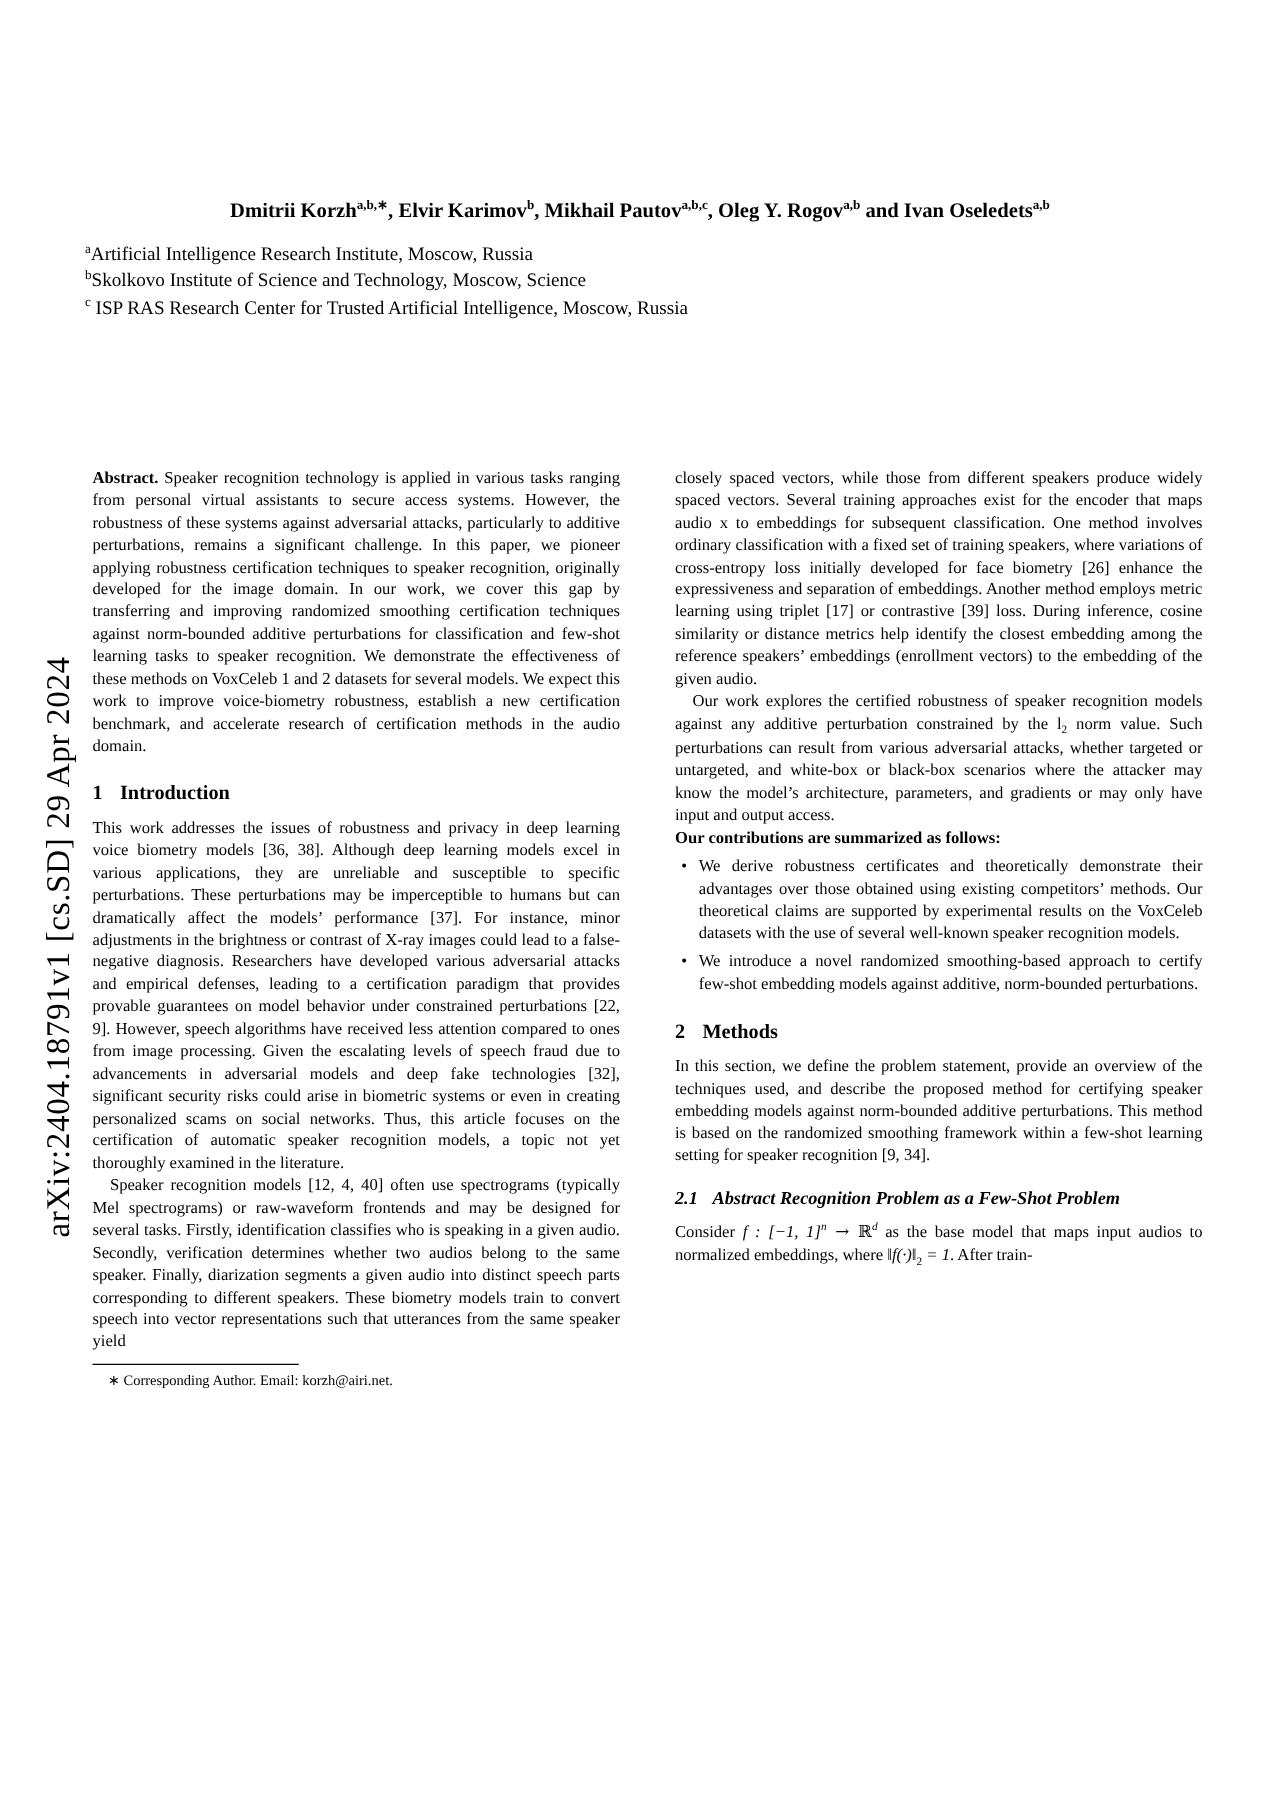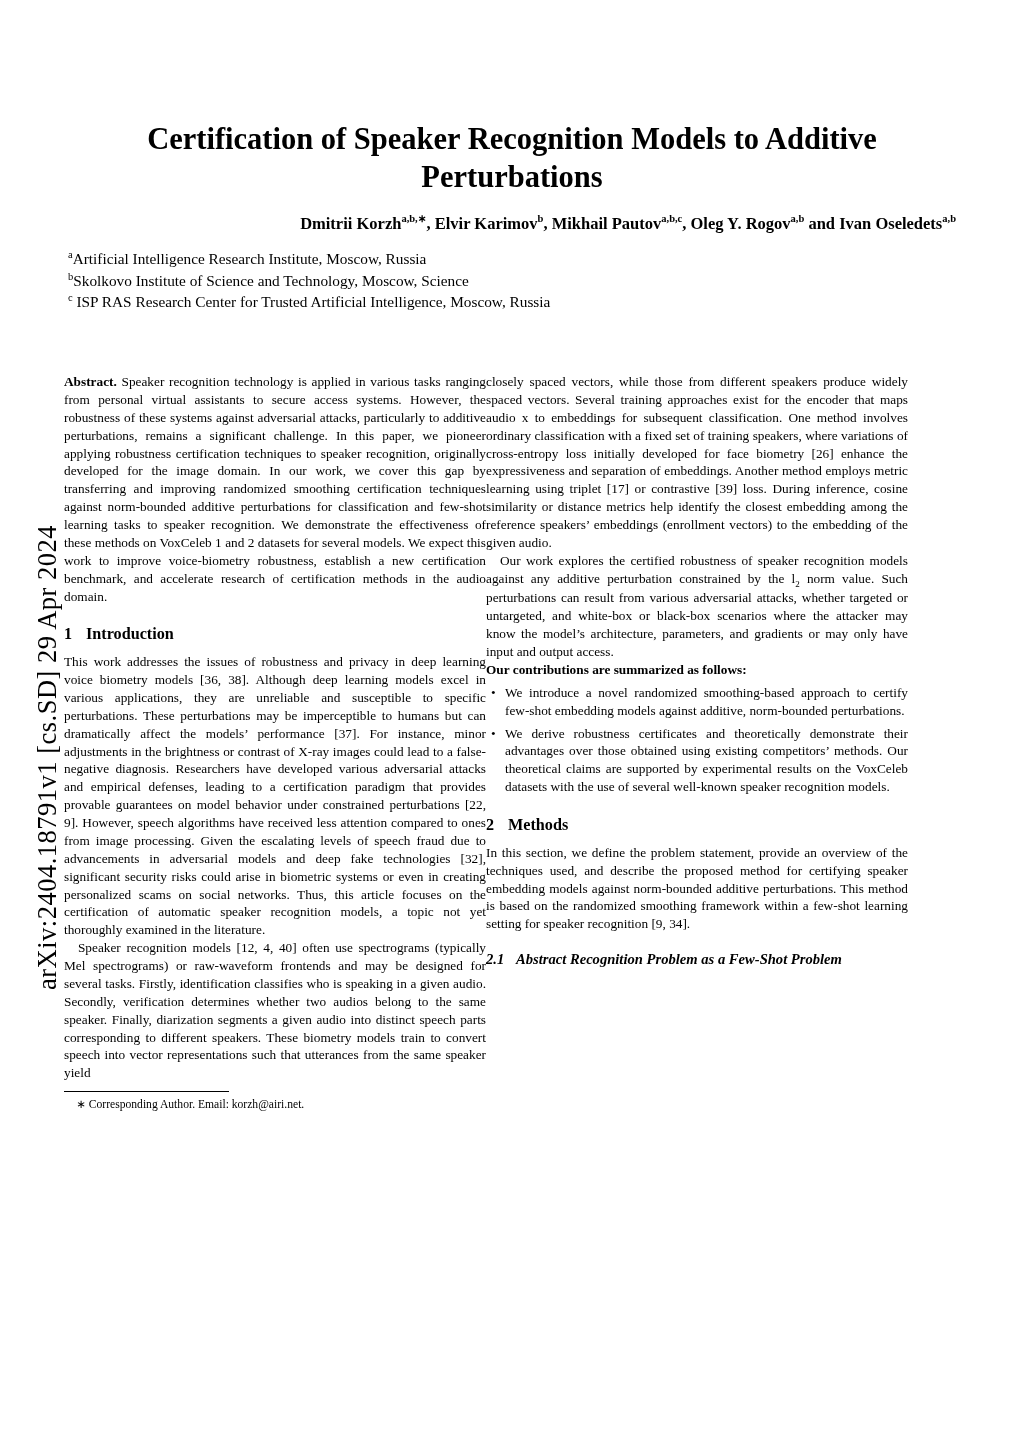--- a/index.html
+++ b/index.html
@@ -44,46 +44,47 @@
   }
   .title {
     font-size: 30.5px;
     font-weight: bold;
     text-align: center;
     line-height: 1.25;
     margin: 0 0 0 0;
     padding: 0 30px;
   }
   .authors {
-    margin-top: 16px;
-    text-align: right;
+    margin-top: 37px;
+    text-align: center;
     font-size: 16.5px;
     font-weight: bold;
   }
   .authors sup {
     font-weight: bold;
     font-size: 10.5px;
     vertical-align: super;
   }
   .affils {
     margin-top: 14px;
     text-align: left;
     font-size: 15.3px;
     line-height: 1.42;
   }
   .affils sup {
     font-size: 10.5px;
     vertical-align: super;
   }
   .columns {
     position: absolute;
-    left: 64px;
+    left: 74px;
     top: 373px;
     width: 888px;
     display: flex;
+    gap: 44px;
   }
   .col {
     width: 422px;
     font-size: 13.3px;
     line-height: 1.345;
     text-align: justify;
     hyphens: auto;
   }
   .col p {
     margin: 0;
@@ -157,21 +158,20 @@
   .left-col-inner { position: relative; }
 </style>
 </head>
 <body>
 
 <div class="page">
 
   <div class="arxiv-stamp">arXiv:2404.18791v1  [cs.SD]  29 Apr 2024</div>
 
   <div class="content">
-    <div class="title">Certification of Speaker Recognition Models to Additive Perturbations</div>
 
     <div class="authors">
       <span>Dmitrii Korzh</span><sup>a,b,∗</sup><span>, </span><span>Elvir Karimov</span><sup>b</sup><span>, </span><span>Mikhail Pautov</span><sup>a,b,c</sup><span>, </span><span>Oleg Y. Rogov</span><sup>a,b</sup><span> and </span><span>Ivan Oseledets</span><sup>a,b</sup>
     </div>
 
     <div class="affils">
       <div><sup>a</sup><span>Artificial Intelligence Research Institute, Moscow, Russia</span></div>
       <div><sup>b</sup><span>Skolkovo Institute of Science and Technology, Moscow, Science</span></div>
       <div><sup>c</sup><span> ISP RAS Research Center for Trusted Artificial Intelligence, Moscow, Russia</span></div>
     </div>
@@ -192,26 +192,27 @@
     </div>
 
     <div class="col">
       <p class="noindent">closely spaced vectors, while those from different speakers produce widely spaced vectors. Several training approaches exist for the encoder that maps audio x to embeddings for subsequent classification. One method involves ordinary classification with a fixed set of training speakers, where variations of cross-entropy loss initially developed for face biometry [26] enhance the expressiveness and separation of embeddings. Another method employs metric learning using triplet [17] or contrastive [39] loss. During inference, cosine similarity or distance metrics help identify the closest embedding among the reference speakers’ embeddings (enrollment vectors) to the embedding of the given audio.</p>
 
       <p><span>Our work explores the certified robustness of speaker recognition models against any additive perturbation constrained by the l</span><sub class="m">2</sub><span> norm value. Such perturbations can result from various adversarial attacks, whether targeted or untargeted, and white-box or black-box scenarios where the attacker may know the model’s architecture, parameters, and gradients or may only have input and output access.</span></p>
 
       <p class="noindent contrib-head">Our contributions are summarized as follows:</p>
 
       <ul class="contribs">
+        <li>We derive robustness certificates and theoretically demonstrate their advantages over those obtained using existing competitors’ methods. Our theoretical claims are supported by experimental results on the VoxCeleb datasets with the use of several well-known speaker recognition models.</li>
         <li>We introduce a novel randomized smoothing-based approach to certify few-shot embedding models against additive, norm-bounded perturbations.</li>
-        <li>We derive robustness certificates and theoretically demonstrate their advantages over those obtained using existing competitors’ methods. Our theoretical claims are supported by experimental results on the VoxCeleb datasets with the use of several well-known speaker recognition models.</li>
       </ul>
 
       <h2 class="section"><span class="num">2</span><span>Methods</span></h2>
 
       <p class="noindent">In this section, we define the problem statement, provide an overview of the techniques used, and describe the proposed method for certifying speaker embedding models against norm-bounded additive perturbations. This method is based on the randomized smoothing framework within a few-shot learning setting for speaker recognition [9, 34].</p>
 
       <h3 class="subsection"><span class="num">2.1</span><span>Abstract Recognition Problem as a Few-Shot Problem</span></h3>
 
+      <p class="noindent"><span>Consider </span><span class="mathit">f : [−1, 1]</span><sup class="m mathit">n</sup><span class="bb"> → ℝ</span><sup class="m mathit">d</sup><span> as the base model that maps input audios to normalized embeddings, where </span><span class="mathit">‖f(·)‖</span><sub class="m">2</sub><span class="mathit"> = 1</span><span>. After train-</span></p>
     </div>
 
   </div>
 </div>
 
 </body></html>

